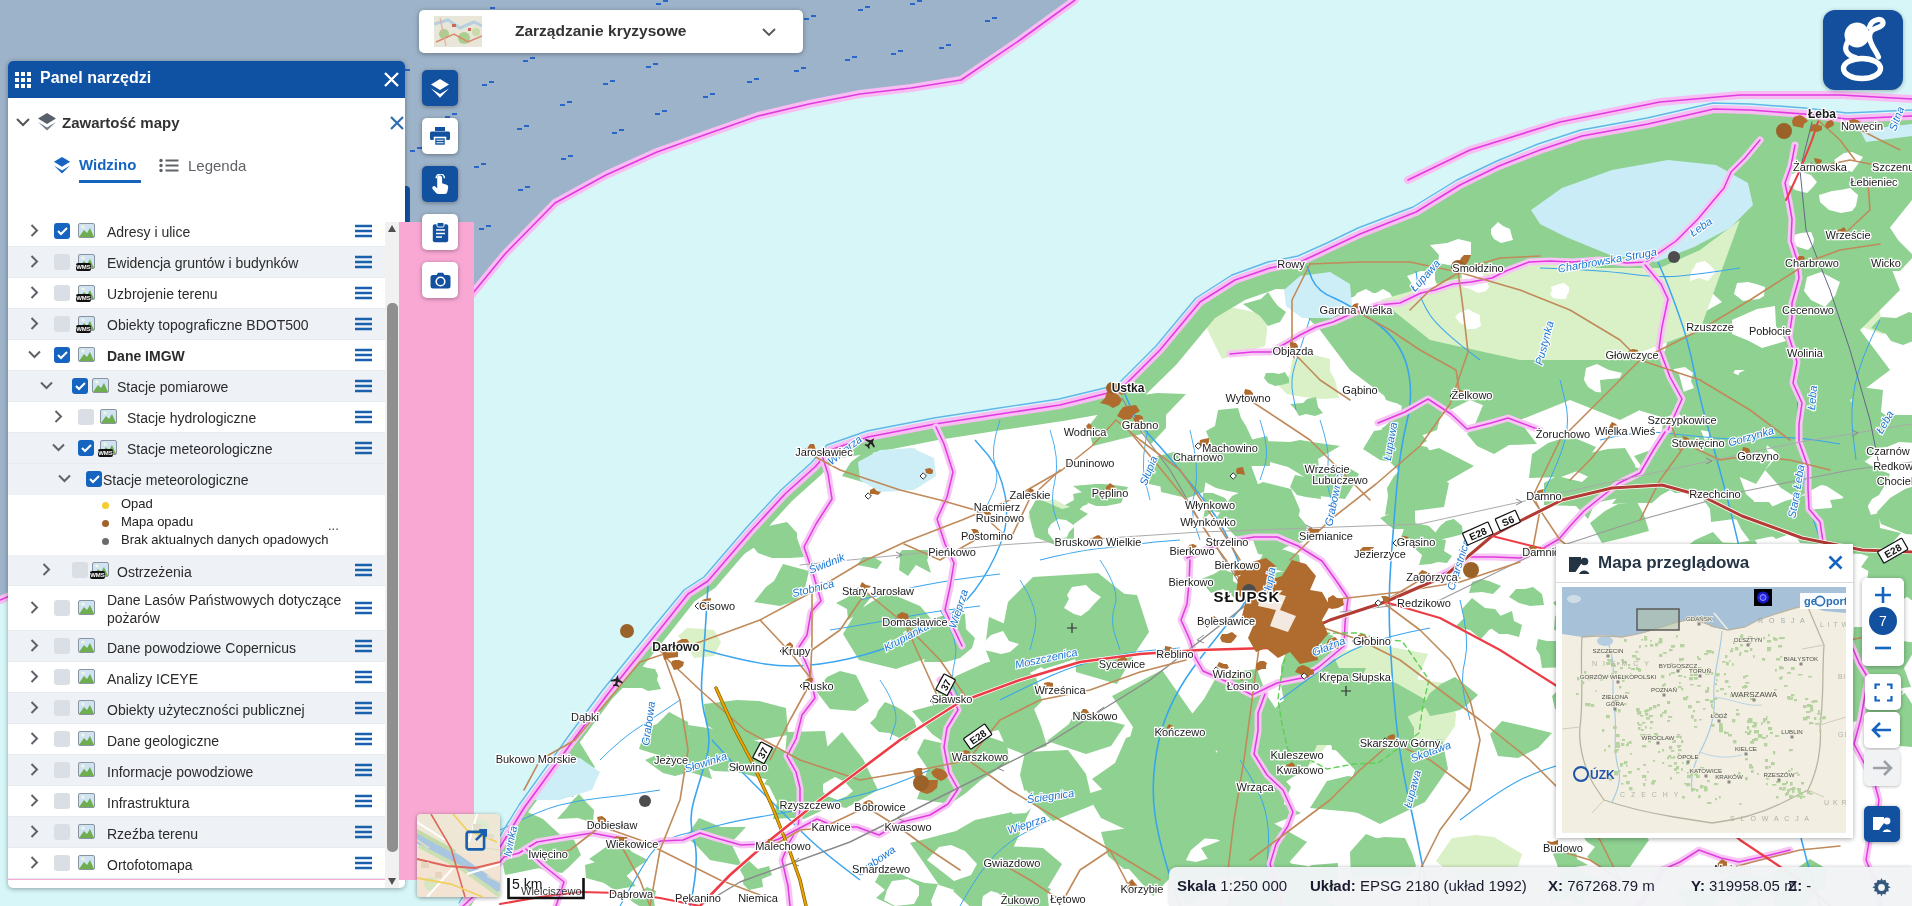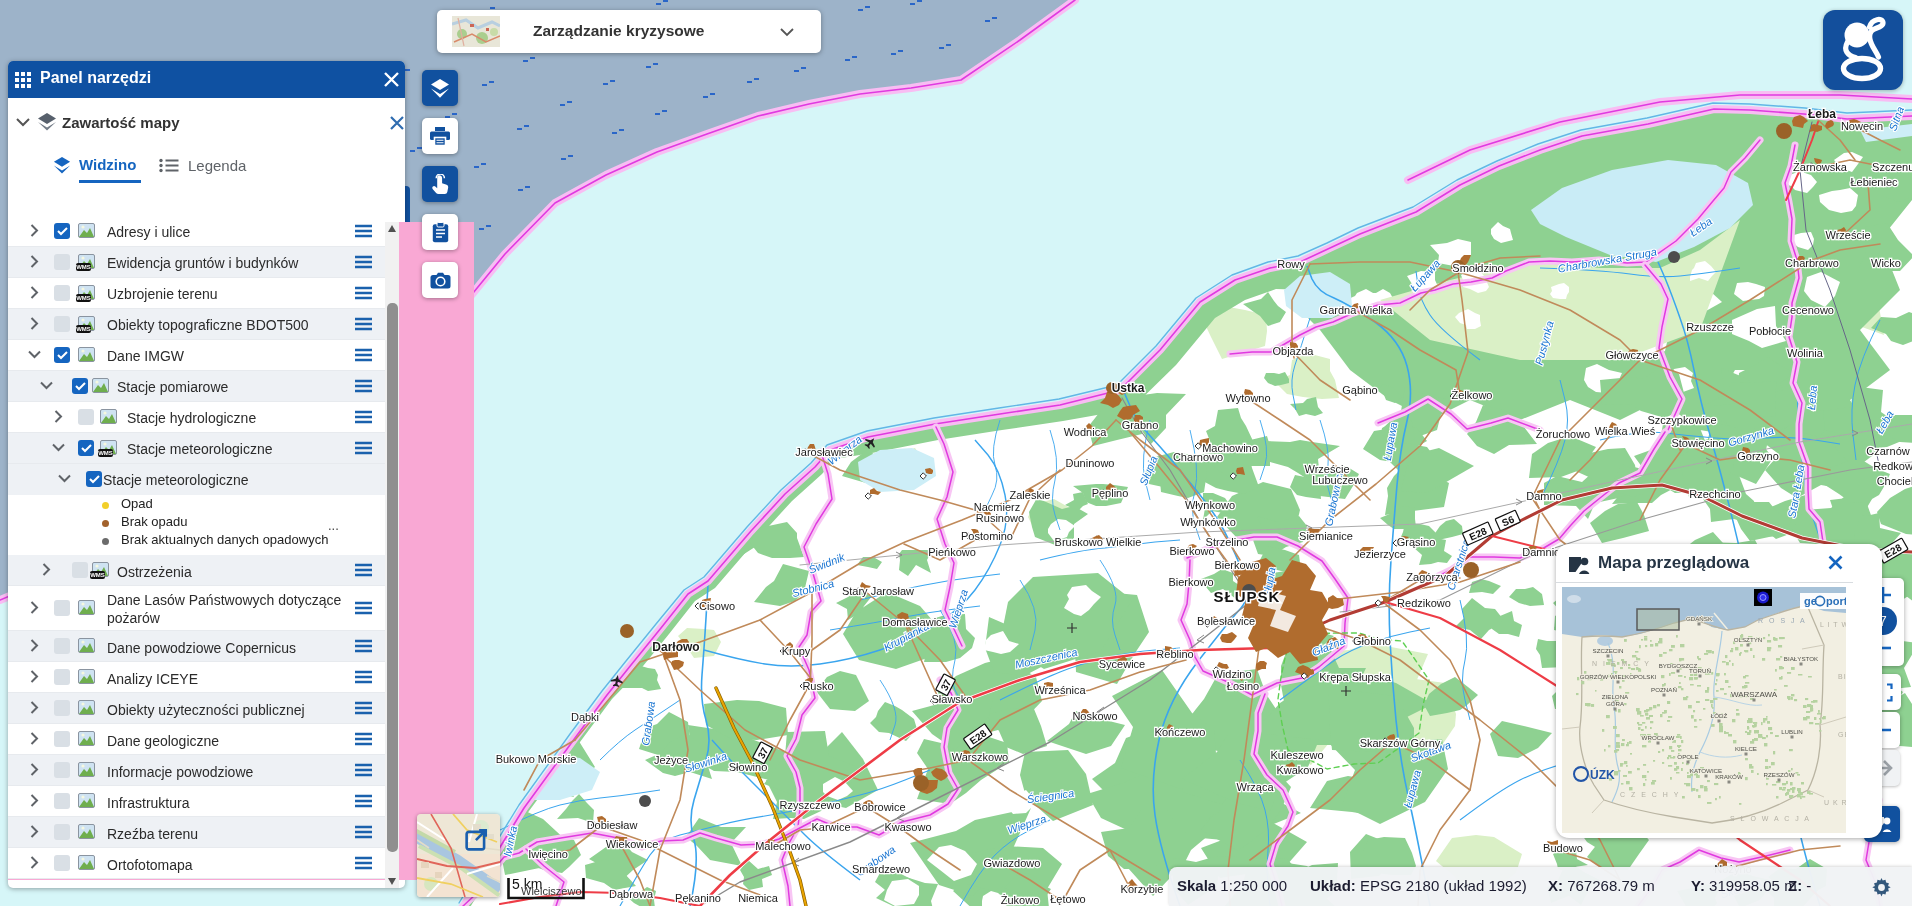--- a/index.html
+++ b/index.html
@@ -792,21 +792,21 @@
       </svg>
       <div class="abs" style="left:46px;top:125px;width:16px;height:16px;background:#1565c0;border-radius:3px;"></div>
       <svg class="abs" style="left:49px;top:129px" width="11" height="9">
         <path d="M1 4 L4 7 L10 1" stroke="#fff" stroke-width="2" fill="none"></path>
       </svg>
       <svg class="abs" style="left:70px;top:125px" width="17" height="15" viewBox="0 0 17 15">
         <rect x="0.5" y="0.5" width="16" height="14" rx="1.5" fill="#cfe3f2" stroke="#8a94a0"></rect>
         <path d="M1 14 L6 7 L9 10 L12 5 L16 14 Z" fill="#6fae4e"></path>
         <circle cx="5" cy="4" r="1.6" fill="#f5f8e0"></circle>
       </svg>
-      <span class="abs" style="left:99px;top:126px;font-size:14px;color:#2b2b2b;">Dane IMGW</span>
+      <span class="abs" style="left:99px;top:126px;font-size:14px;color:#2b2b2b;font-weight:bold;">Dane IMGW</span>
       <svg class="abs" style="left:347px;top:126px" width="18" height="14">
         <path d="M0 2 h17 M0 7 h17 M0 12 h17" stroke="#1a61ad" stroke-width="2.6"></path>
       </svg>
       <div class="abs" style="left:0;top:149px;width:389px;height:31px;background:#eef1f5;border-bottom:1px solid #e7eaee;"></div>
       <svg class="abs" style="left:32px;top:159px" width="13" height="9">
         <path d="M1 1.5 L6.5 7 L12 1.5" stroke="#5f6368" stroke-width="2" fill="none"></path>
       </svg>
       <div class="abs" style="left:64px;top:156px;width:16px;height:16px;background:#1565c0;border-radius:3px;"></div>
       <svg class="abs" style="left:67px;top:160px" width="11" height="9">
         <path d="M1 4 L4 7 L10 1" stroke="#fff" stroke-width="2" fill="none"></path>
@@ -858,21 +858,21 @@
       </svg>
       <div class="abs" style="left:78px;top:249px;width:16px;height:16px;background:#1565c0;border-radius:3px;"></div>
       <svg class="abs" style="left:81px;top:253px" width="11" height="9">
         <path d="M1 4 L4 7 L10 1" stroke="#fff" stroke-width="2" fill="none"></path>
       </svg>
       <span class="abs" style="left:95px;top:250px;font-size:14px;color:#2b2b2b;">Stacje meteorologiczne</span>
       <div class="abs" style="left:0;top:273px;width:389px;height:60px;background:#fff;"></div>
       <div class="abs" style="left:94px;top:280px;width:7px;height:7px;border-radius:50%;background:#f2cf2a;"></div>
       <span class="abs" style="left:113px;top:274px;font-size:13px;color:#222;">Opad</span>
       <div class="abs" style="left:94px;top:298px;width:7px;height:7px;border-radius:50%;background:#a2622c;"></div>
-      <span class="abs" style="left:113px;top:292px;font-size:13px;color:#222;">Brak opadu</span>
+      <span class="abs" style="left:113px;top:292px;font-size:13px;color:#222;">Mapa opadu</span>
       <div class="abs" style="left:94px;top:316px;width:7px;height:7px;border-radius:50%;background:#6b6b6b;"></div>
       <span class="abs" style="left:113px;top:310px;font-size:13px;color:#222;">Brak aktualnych danych opadowych</span>
       <span class="abs" style="left:320px;top:296px;font-size:13px;color:#444;">...</span>
       <div class="abs" style="left:0;top:333px;width:389px;height:31px;background:#eef1f5;border-bottom:1px solid #e7eaee;"></div>
       <svg class="abs" style="left:34px;top:341px" width="9" height="13">
         <path d="M1.5 1 L7 6.5 L1.5 12" stroke="#5f6368" stroke-width="2" fill="none"></path>
       </svg>
       <div class="abs" style="left:64px;top:340px;width:16px;height:16px;background:#d9dfe5;border-radius:3px;"></div>
       <svg class="abs" style="left:84px;top:340px" width="17" height="15" viewBox="0 0 17 15">
         <rect x="0.5" y="0.5" width="16" height="14" rx="1.5" fill="#cfe3f2" stroke="#8a94a0"></rect>
@@ -1013,21 +1013,21 @@
     </div>
     <div class="abs" style="left:385px;top:222px;width:14px;height:666px;background:#f1f1f1;">
  <svg class="abs" style="left:3px;top:3px" width="8" height="7">
         <path d="M4 0 L8 7 L0 7 Z" fill="#505050"></path>
       </svg>
  <div class="abs" style="left:1.5px;top:81px;width:11px;height:549px;background:#8f8f8f;border-radius:5px;"></div>
  <svg class="abs" style="left:3px;top:656px" width="8" height="7">
         <path d="M0 0 L8 0 L4 7 Z" fill="#505050"></path>
       </svg>
 </div>
-<div class="abs card" style="left:437px;top:10px;width:384px;height:43px;">
+<div class="abs card" style="left:419px;top:10px;width:384px;height:43px;">
  <svg class="abs" style="left:15px;top:6px" width="48" height="31" viewBox="0 0 48 31">
         <rect width="48" height="31" fill="#e8e6d8"></rect>
         <path d="M0 8 L14 4 L26 12 L40 6 L48 10" stroke="#b8cfe0" stroke-width="3" fill="none"></path>
         <circle cx="10" cy="18" r="5" fill="#aace8e"></circle>
         <circle cx="30" cy="22" r="6" fill="#aace8e"></circle>
         <circle cx="42" cy="16" r="4" fill="#c8dba8"></circle>
         <path d="M2 26 L20 18 L34 26 L48 20" stroke="#d98a6a" stroke-width="1.5" fill="none"></path>
         <path d="M6 2 L12 30" stroke="#e0b0a0" stroke-width="1.2"></path>
         <rect x="18" y="8" width="4" height="3" fill="#cc6655"></rect>
         <rect x="34" y="12" width="3" height="3" fill="#cc6655"></rect>
@@ -1103,21 +1103,21 @@
         <path d="M13 2 L20 9 L13 16 M2 9 H19.5" fill="none" stroke="#9aa0a6" stroke-width="2.6"></path>
       </svg>
     </div>
 <div class="btn36 btn-b" style="left:1864px;top:806px;">
       <svg width="20" height="18" viewBox="0 0 20 18">
         <path d="M1 2 h11 v6 l-5 7 h-6 Z" fill="#fff"></path>
         <circle cx="15" cy="6" r="3.4" fill="#fff"></circle>
         <path d="M10.5 17 a5 5 0 0 1 9 0 Z" fill="#fff"></path>
       </svg>
     </div>
-<div class="abs card" style="left:1556px;top:544px;width:326px;height:294px;border-radius:13px;">
+<div class="abs card" style="left:1556px;top:544px;width:297px;height:294px;border-radius:0;">
  <svg class="abs" style="left:12px;top:11px" width="22" height="20" viewBox="0 0 22 20">
         <path d="M1 2 h12 v7 l-5.5 8 h-6.5 Z" fill="#253444"></path>
         <circle cx="16.5" cy="6.5" r="3.8" fill="#253444"></circle>
         <path d="M11 19 a5.6 5.6 0 0 1 10.4 0 Z" fill="#253444"></path>
       </svg>
  <span class="abs" style="left:42px;top:9px;font-size:17px;font-weight:bold;color:#253444;">Mapa przeglądowa</span>
  <svg class="abs" style="left:272px;top:11px" width="15" height="15">
         <path d="M1.5 1.5 L13.5 13.5 M13.5 1.5 L1.5 13.5" stroke="#1565c0" stroke-width="2.6"></path>
       </svg>
  <div class="abs" style="left:0px;top:38px;width:297px;height:1px;background:#d8dce0;"></div>

